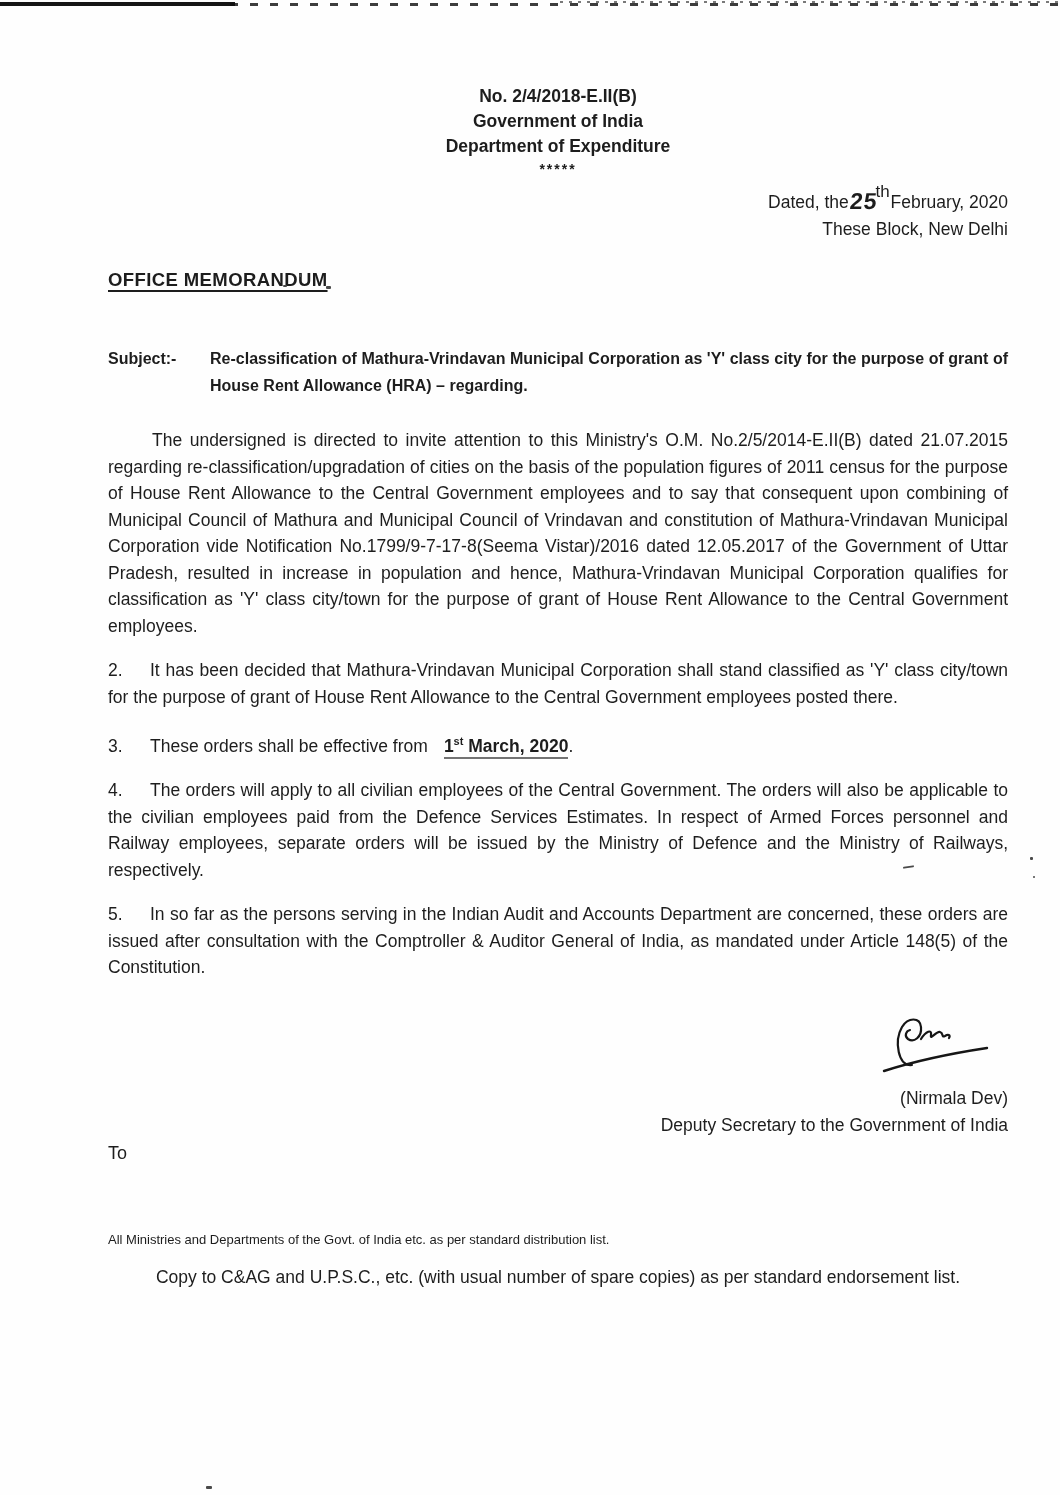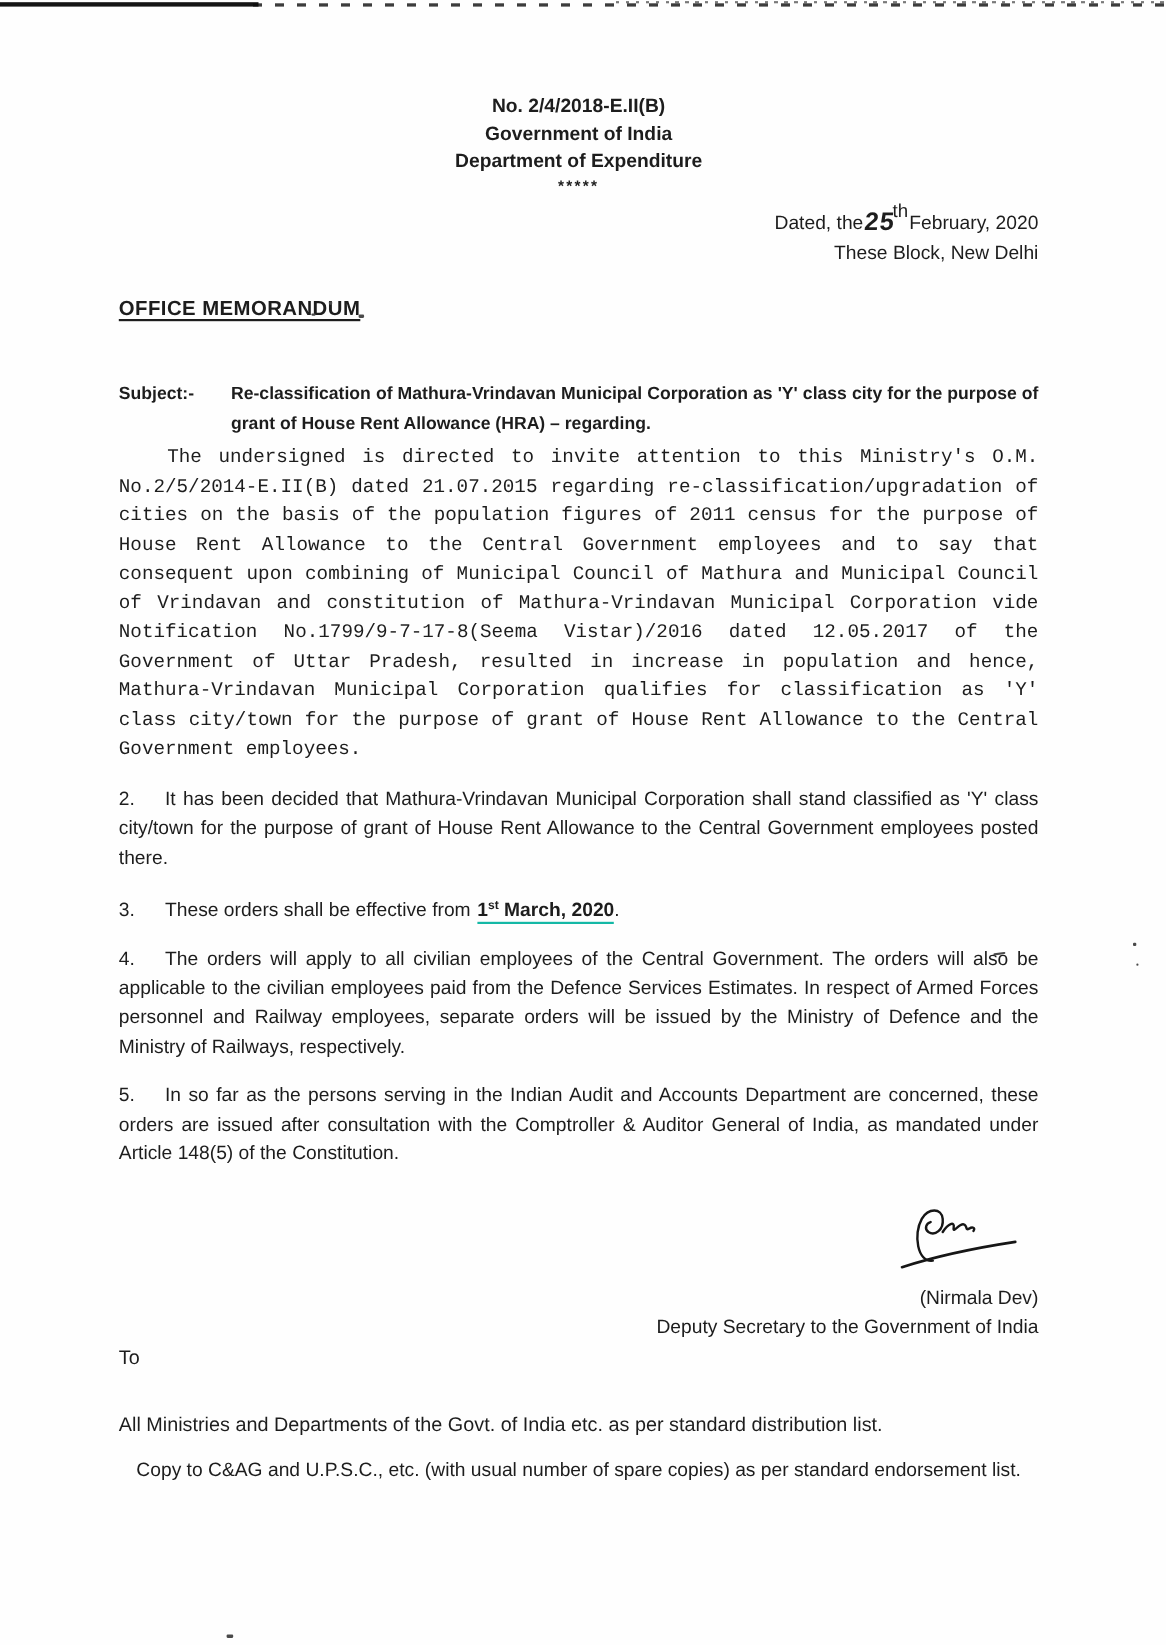--- a/index.html
+++ b/index.html
@@ -16,21 +16,21 @@
     overflow:hidden;
   }
   
   .scan-edge { position:absolute; top:0; left:0; width:100%; height:7px; }
   .scan-edge .solid   { position:absolute; top:2px; left:0; width:235px; height:4px; background:#151515; }
   .scan-edge .dashes  { position:absolute; top:3px; left:230px; right:0; height:3px;
                         background:repeating-linear-gradient(90deg, rgba(12,12,12,.8) 0 8px, rgba(0,0,0,0) 8px 20px); }
   .scan-edge .dashes2 { position:absolute; top:1px; left:560px; right:0; height:2px;
                         background:repeating-linear-gradient(90deg, rgba(12,12,12,.55) 0 3px, rgba(0,0,0,0) 3px 9px); }
 
-  .content { padding:0 116px 0 108px; }
+  .content { padding:0 52px 0 108px; }
 
   .letterhead {
     margin-top:84px;
     text-align:center;
     font-weight:bold;
     font-size:17.5px;
     line-height:25px;
   }
   .letterhead .stars { font-size:14px; letter-spacing:2px; line-height:16px; margin-top:2px; }
 
@@ -77,42 +77,42 @@
   }
   .subject-label { flex:0 0 102px; }
   .subject-text  { flex:1; text-align:justify; }
 
   .para {
     margin:18px 0 0 0;
     font-size:17.5px;
     line-height:26.5px;
     text-align:justify;
   }
-  .para.p1 { margin-top:4px; text-indent:44px;font-family:Liberation Mono, monospace; }
+  .para.p1 { margin-top:28px; text-indent:44px; }
   .pnum { display:inline-block; width:42px; }
 
   .eff-date {
     font-weight:bold;
-    border-bottom:2px solid #14b8a6;
+    border-bottom:2px solid #737373;
     padding-bottom:1px;
-    margin-left:6px;
+    margin-left:16px;
   }
   .eff-date sup { font-size:11px; font-weight:bold; }
 
   .sig-block {
     margin-top:34px;
     text-align:right;
     font-size:17.5px;
     line-height:27px;
   }
   .signature { display:inline-block; margin-right:14px; }
 
   .to-label { margin-top:4px; font-size:18px; }
 
-  .dist { margin-top:40px; font-size:18px; }
+  .dist { margin-top:68px; font-size:13px; }
   .copy { margin-top:20px; font-size:17.5px;text-align:center; }
 
   .noise { position:absolute; background:#4a4a4a; border-radius:1px; }
 </style>
 </head>
 <body>
 
 <div class="page">
 
   <div class="scan-edge">

